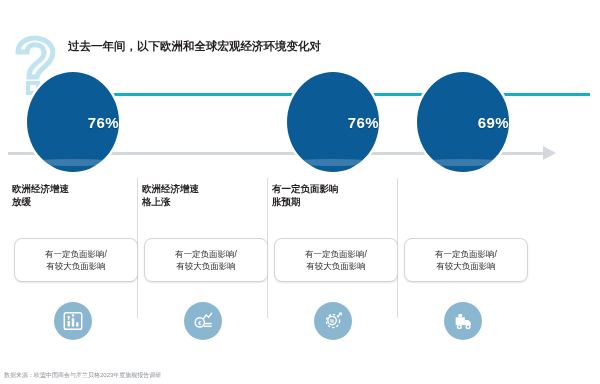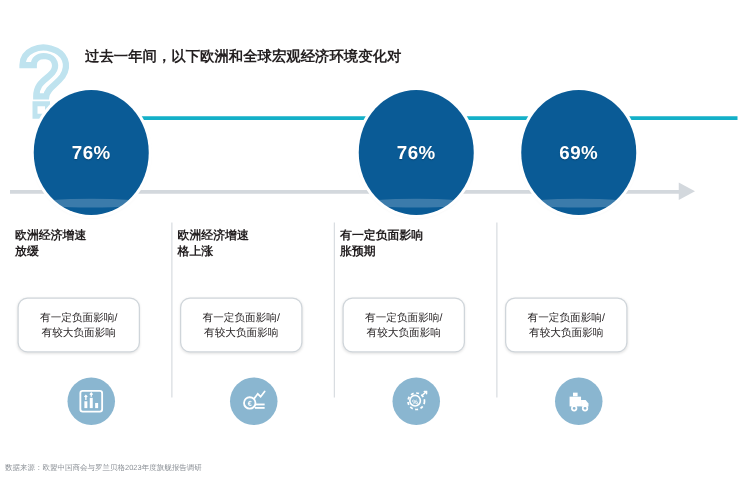--- a/index.html
+++ b/index.html
@@ -123,21 +123,21 @@
     left: 50%;
     top: 2px;
     transform: translateX(-50%);
     width: 92px;
     height: 100px;
     border-radius: 50%;
     background: #0a5b96;
     box-shadow: 0 0 0 2.5px #ffffff, 0 1px 3px rgba(0,0,0,0.18);
     display: flex;
     align-items: center;
-    justify-content: center;
+    justify-content: flex-end;
   }
   .circle-pct {
     color: #ffffff;
     font-size: 15px;
     font-weight: bold;
     letter-spacing: 0.4px;
     text-shadow: 0 1px 1px rgba(0,0,0,0.25);
   }
   .circle-shade {
     position: absolute;
@@ -161,21 +161,21 @@
     font-weight: bold;
     line-height: 13px;
     color: #231f20;
   }
 
   
   .answer-box {
     position: absolute;
     left: 6px;
     top: 168px;
-    width: 98px;
+    width: 124px;
     padding: 9px 4px 9px 4px;
     box-sizing: border-box;
     background: #ffffff;
     border: 1px solid #cfd5da;
     border-radius: 8px;
     box-shadow: 0 1px 2px rgba(0,0,0,0.10);
     text-align: center;
     font-size: 8.5px;
     line-height: 12px;
     color: #231f20;

